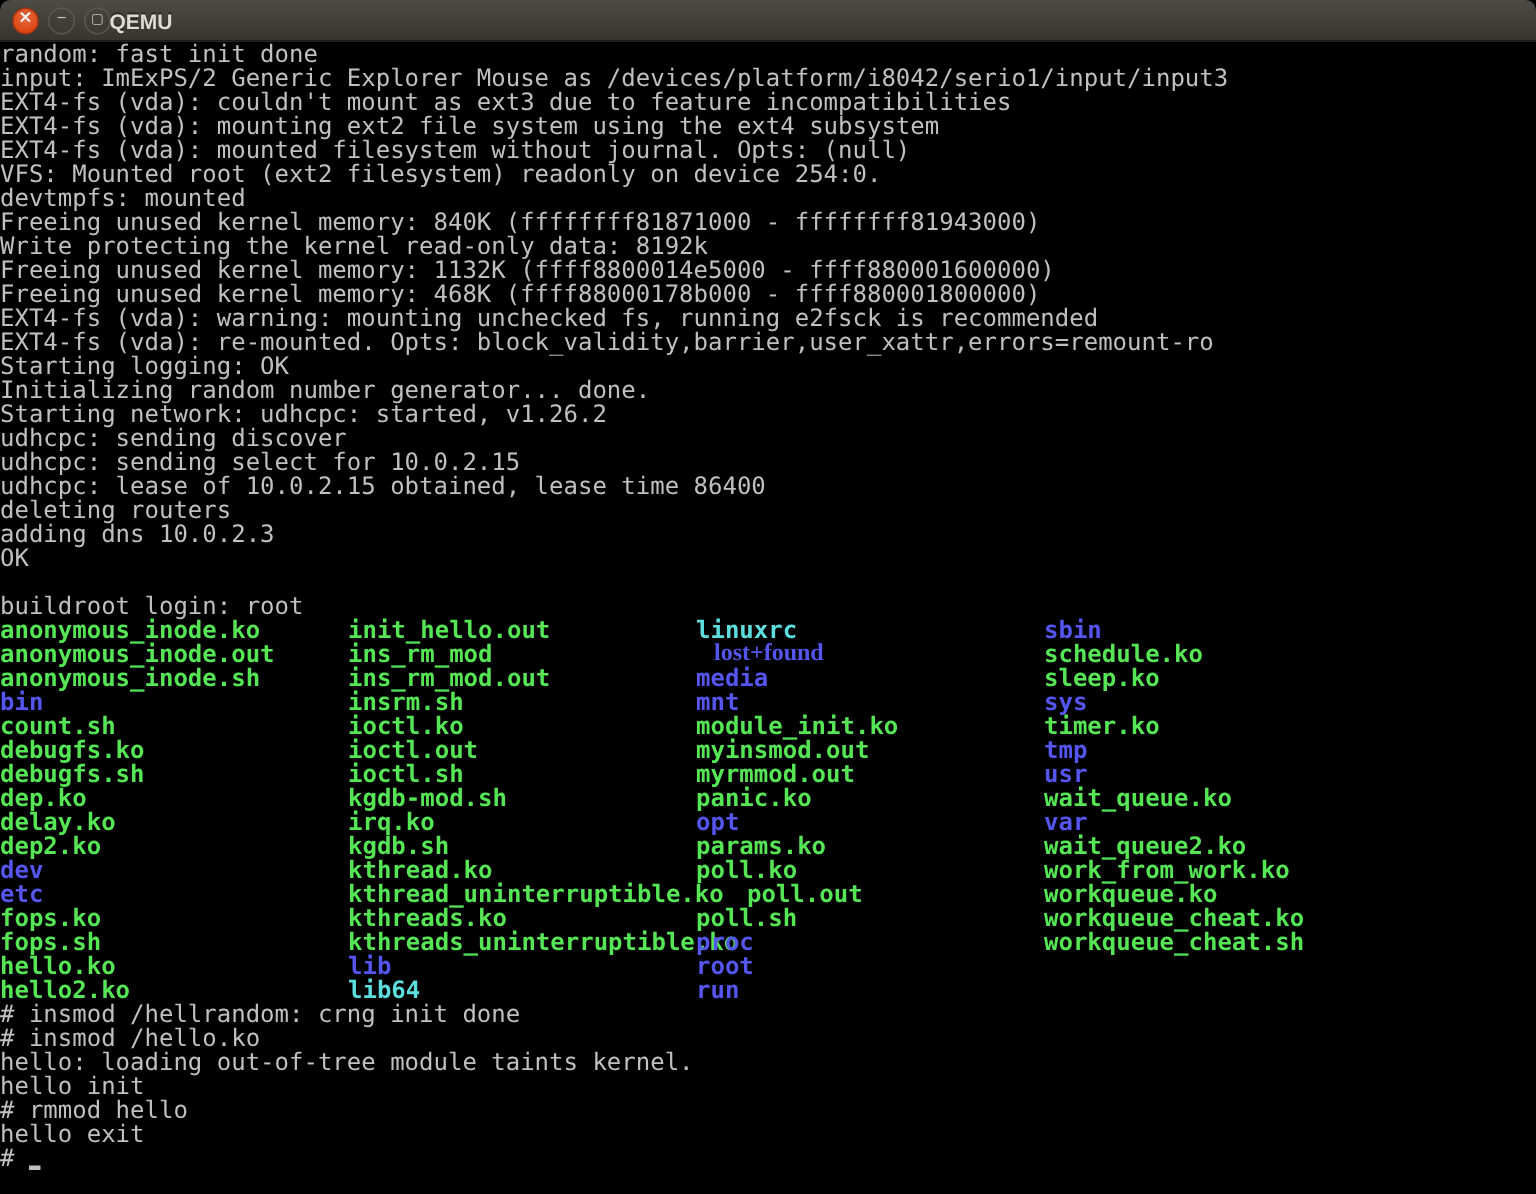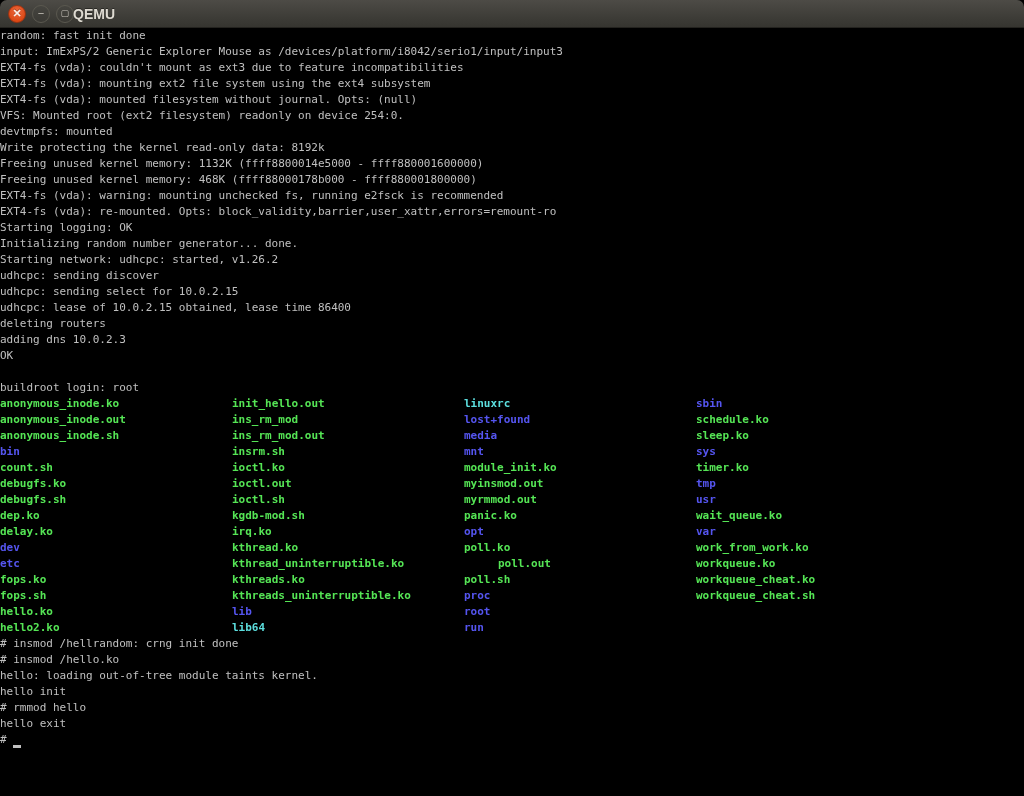--- a/index.html
+++ b/index.html
@@ -55,21 +55,21 @@
     font-weight: bold;
     text-shadow: 0 -1px 0 #2a2925;
   }
 
   
   .console {
     width: 1024px; height: 768px;
     background: #000;
     position: relative;
     color: var(--text-color, #c0c0c0);
-    font-size: 11px;
+    font-size: 16px;
     cursor: text;
   }
   .line {
     height: 16px;
     line-height: 16px;
     white-space: pre;
     position: relative;
   }
   .ls-entry { position: absolute; top: 0; white-space: pre; }
   .t-file    { color: var(--file-color, #55e555); font-weight: bold; }
@@ -101,45 +101,47 @@
   </div>
 
   <div class="console" id="console">
       <div class="line">random: fast init done</div>
       <div class="line">input: ImExPS/2 Generic Explorer Mouse as /devices/platform/i8042/serio1/input/input3</div>
       <div class="line">EXT4-fs (vda): couldn't mount as ext3 due to feature incompatibilities</div>
       <div class="line">EXT4-fs (vda): mounting ext2 file system using the ext4 subsystem</div>
       <div class="line">EXT4-fs (vda): mounted filesystem without journal. Opts: (null)</div>
       <div class="line">VFS: Mounted root (ext2 filesystem) readonly on device 254:0.</div>
       <div class="line">devtmpfs: mounted</div>
+      <div class="line">Freeing unused kernel memory: 840K (ffffffff81871000 - ffffffff81943000)</div>
       <div class="line">Write protecting the kernel read-only data: 8192k</div>
       <div class="line">Freeing unused kernel memory: 1132K (ffff8800014e5000 - ffff880001600000)</div>
       <div class="line">Freeing unused kernel memory: 468K (ffff88000178b000 - ffff880001800000)</div>
       <div class="line">EXT4-fs (vda): warning: mounting unchecked fs, running e2fsck is recommended</div>
       <div class="line">EXT4-fs (vda): re-mounted. Opts: block_validity,barrier,user_xattr,errors=remount-ro</div>
       <div class="line">Starting logging: OK</div>
       <div class="line">Initializing random number generator... done.</div>
       <div class="line">Starting network: udhcpc: started, v1.26.2</div>
       <div class="line">udhcpc: sending discover</div>
       <div class="line">udhcpc: sending select for 10.0.2.15</div>
       <div class="line">udhcpc: lease of 10.0.2.15 obtained, lease time 86400</div>
       <div class="line">deleting routers</div>
       <div class="line">adding dns 10.0.2.3</div>
       <div class="line">OK</div>
       <div class="line"></div>
       <div class="line">buildroot login: root</div>
       <div class="line"><span class="ls-entry t-file" style="left: 0px;">anonymous_inode.ko</span><span class="ls-entry t-file" style="left: 232px;">init_hello.out</span><span class="ls-entry t-symlink" style="left: 464px;">linuxrc</span><span class="ls-entry t-dir" style="left: 696px;">sbin</span></div>
-      <div class="line"><span class="ls-entry t-file" style="left: 0px;">anonymous_inode.out</span><span class="ls-entry t-file" style="left: 232px;">ins_rm_mod</span><span class="ls-entry t-dir" style="left: 464px;">lost+found</span><span class="ls-entry t-file" style="left: 696px;">schedule.ko</span></div>
+      <div class="line"><span class="ls-entry t-file" style="left: 0px;">anonymous_inode.out</span><span class="ls-entry t-file" style="left: 232px;">ins_rm_mod</span><span class="ls-entry t-dir" style="left: 476px; font-family: Liberation Serif, serif;">lost+found</span><span class="ls-entry t-file" style="left: 696px;">schedule.ko</span></div>
       <div class="line"><span class="ls-entry t-file" style="left: 0px;">anonymous_inode.sh</span><span class="ls-entry t-file" style="left: 232px;">ins_rm_mod.out</span><span class="ls-entry t-dir" style="left: 464px;">media</span><span class="ls-entry t-file" style="left: 696px;">sleep.ko</span></div>
       <div class="line"><span class="ls-entry t-dir" style="left: 0px; text-align: center;">bin</span><span class="ls-entry t-file" style="left: 232px;">insrm.sh</span><span class="ls-entry t-dir" style="left: 464px;">mnt</span><span class="ls-entry t-dir" style="left: 696px;">sys</span></div>
       <div class="line"><span class="ls-entry t-file" style="left: 0px;">count.sh</span><span class="ls-entry t-file" style="left: 232px;">ioctl.ko</span><span class="ls-entry t-file" style="left: 464px;">module_init.ko</span><span class="ls-entry t-file" style="left: 696px; text-align: right;">timer.ko</span></div>
       <div class="line"><span class="ls-entry t-file" style="left: 0px;">debugfs.ko</span><span class="ls-entry t-file" style="left: 232px;">ioctl.out</span><span class="ls-entry t-file" style="left: 464px;">myinsmod.out</span><span class="ls-entry t-dir" style="left: 696px;">tmp</span></div>
       <div class="line"><span class="ls-entry t-file" style="left: 0px;">debugfs.sh</span><span class="ls-entry t-file" style="left: 232px;">ioctl.sh</span><span class="ls-entry t-file" style="left: 464px;">myrmmod.out</span><span class="ls-entry t-dir" style="left: 696px;">usr</span></div>
       <div class="line"><span class="ls-entry t-file" style="left: 0px;">dep.ko</span><span class="ls-entry t-file" style="left: 232px;">kgdb-mod.sh</span><span class="ls-entry t-file" style="left: 464px;">panic.ko</span><span class="ls-entry t-file" style="left: 696px;">wait_queue.ko</span></div>
       <div class="line"><span class="ls-entry t-file" style="left: 0px;">delay.ko</span><span class="ls-entry t-file" style="left: 232px;">irq.ko</span><span class="ls-entry t-dir" style="left: 464px;">opt</span><span class="ls-entry t-dir" style="left: 696px;">var</span></div>
+      <div class="line"><span class="ls-entry t-file" style="left: 0px;">dep2.ko</span><span class="ls-entry t-file" style="left: 232px;">kgdb.sh</span><span class="ls-entry t-file" style="left: 464px;">params.ko</span><span class="ls-entry t-file" style="left: 696px;">wait_queue2.ko</span></div>
       <div class="line"><span class="ls-entry t-dir" style="left: 0px;">dev</span><span class="ls-entry t-file" style="left: 232px;">kthread.ko</span><span class="ls-entry t-file" style="left: 464px;">poll.ko</span><span class="ls-entry t-file" style="left: 696px;">work_from_work.ko</span></div>
       <div class="line"><span class="ls-entry t-dir" style="left: 0px;">etc</span><span class="ls-entry t-file" style="left: 232px;">kthread_uninterruptible.ko</span><span class="ls-entry t-file" style="left: 464px; margin-left: 34px;">poll.out</span><span class="ls-entry t-file" style="left: 696px;">workqueue.ko</span></div>
       <div class="line"><span class="ls-entry t-file" style="left: 0px;">fops.ko</span><span class="ls-entry t-file" style="left: 232px;">kthreads.ko</span><span class="ls-entry t-file" style="left: 464px;">poll.sh</span><span class="ls-entry t-file" style="left: 696px;">workqueue_cheat.ko</span></div>
       <div class="line"><span class="ls-entry t-file" style="left: 0px; text-align: center;">fops.sh</span><span class="ls-entry t-file" style="left: 232px;">kthreads_uninterruptible.ko</span><span class="ls-entry t-dir" style="left: 464px;">proc</span><span class="ls-entry t-file" style="left: 696px;">workqueue_cheat.sh</span></div>
       <div class="line"><span class="ls-entry t-file" style="left: 0px;">hello.ko</span><span class="ls-entry t-dir" style="left: 232px;">lib</span><span class="ls-entry t-dir" style="left: 464px;">root</span></div>
       <div class="line"><span class="ls-entry t-file" style="left: 0px;">hello2.ko</span><span class="ls-entry t-symlink" style="left: 232px;">lib64</span><span class="ls-entry t-dir" style="left: 464px;">run</span></div>
       <div class="line"># insmod /hellrandom: crng init done</div>
       <div class="line"># insmod /hello.ko</div>
       <div class="line">hello: loading out-of-tree module taints kernel.</div>
       <div class="line">hello init</div>

